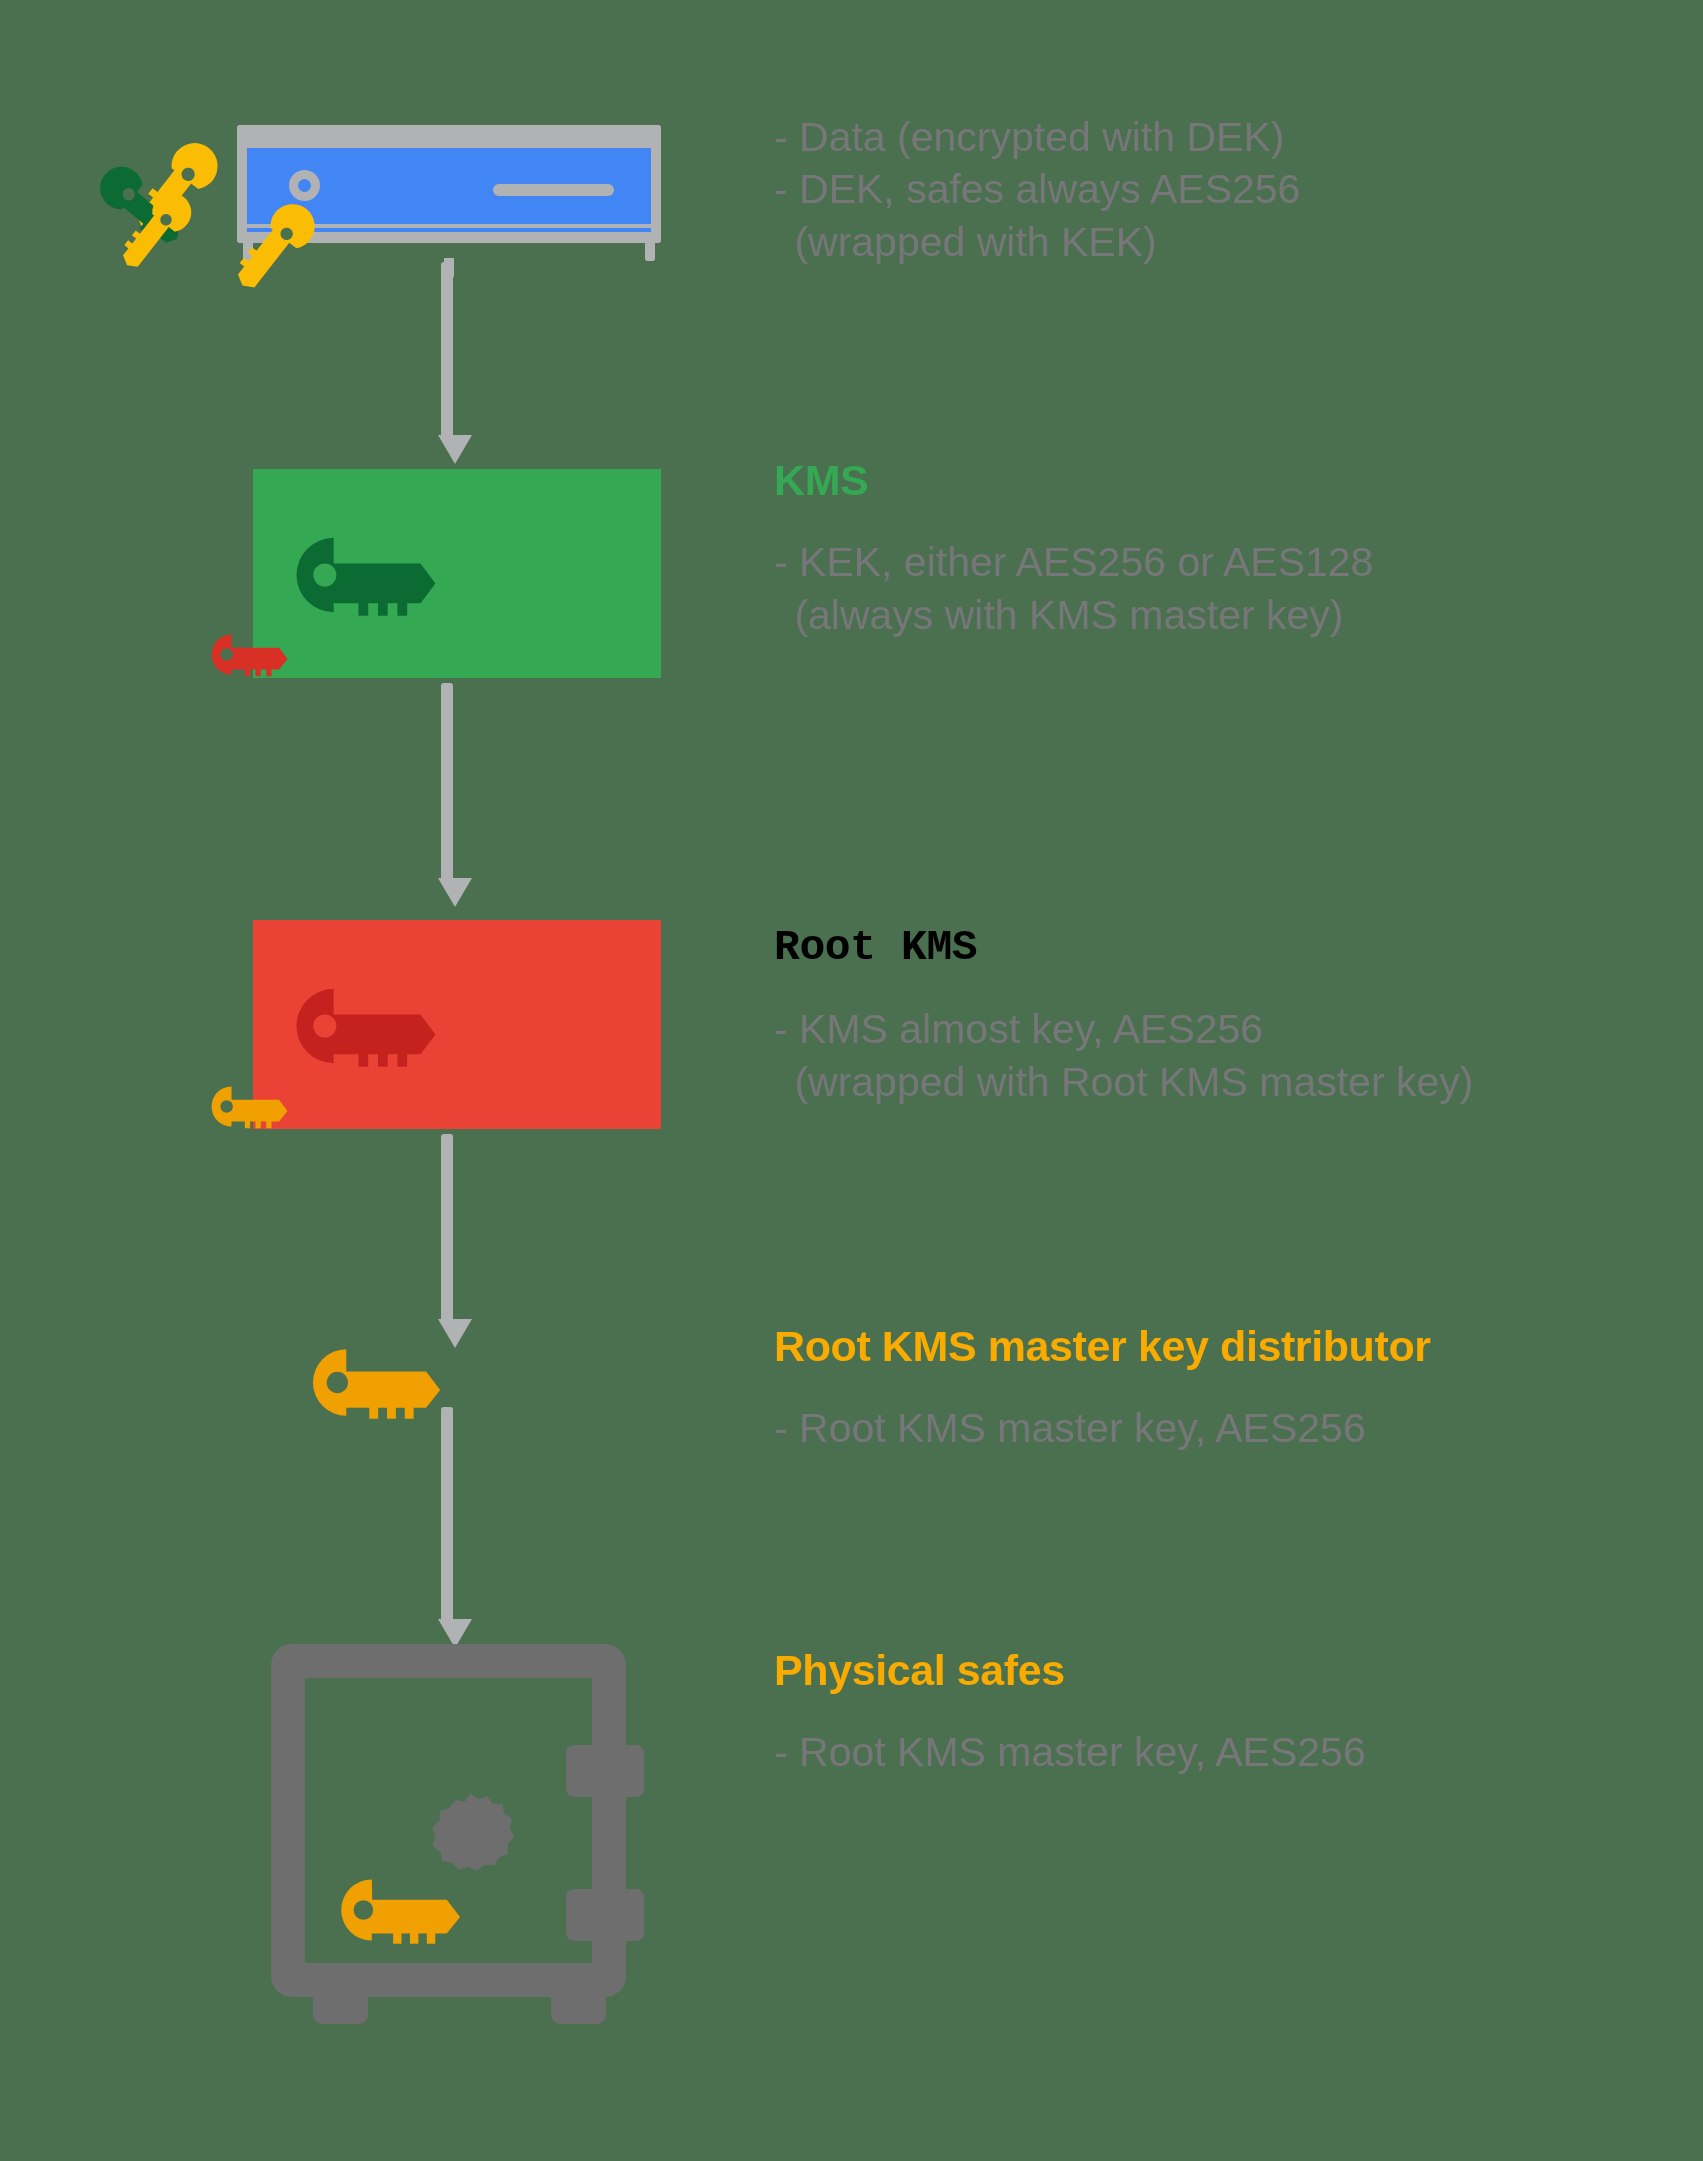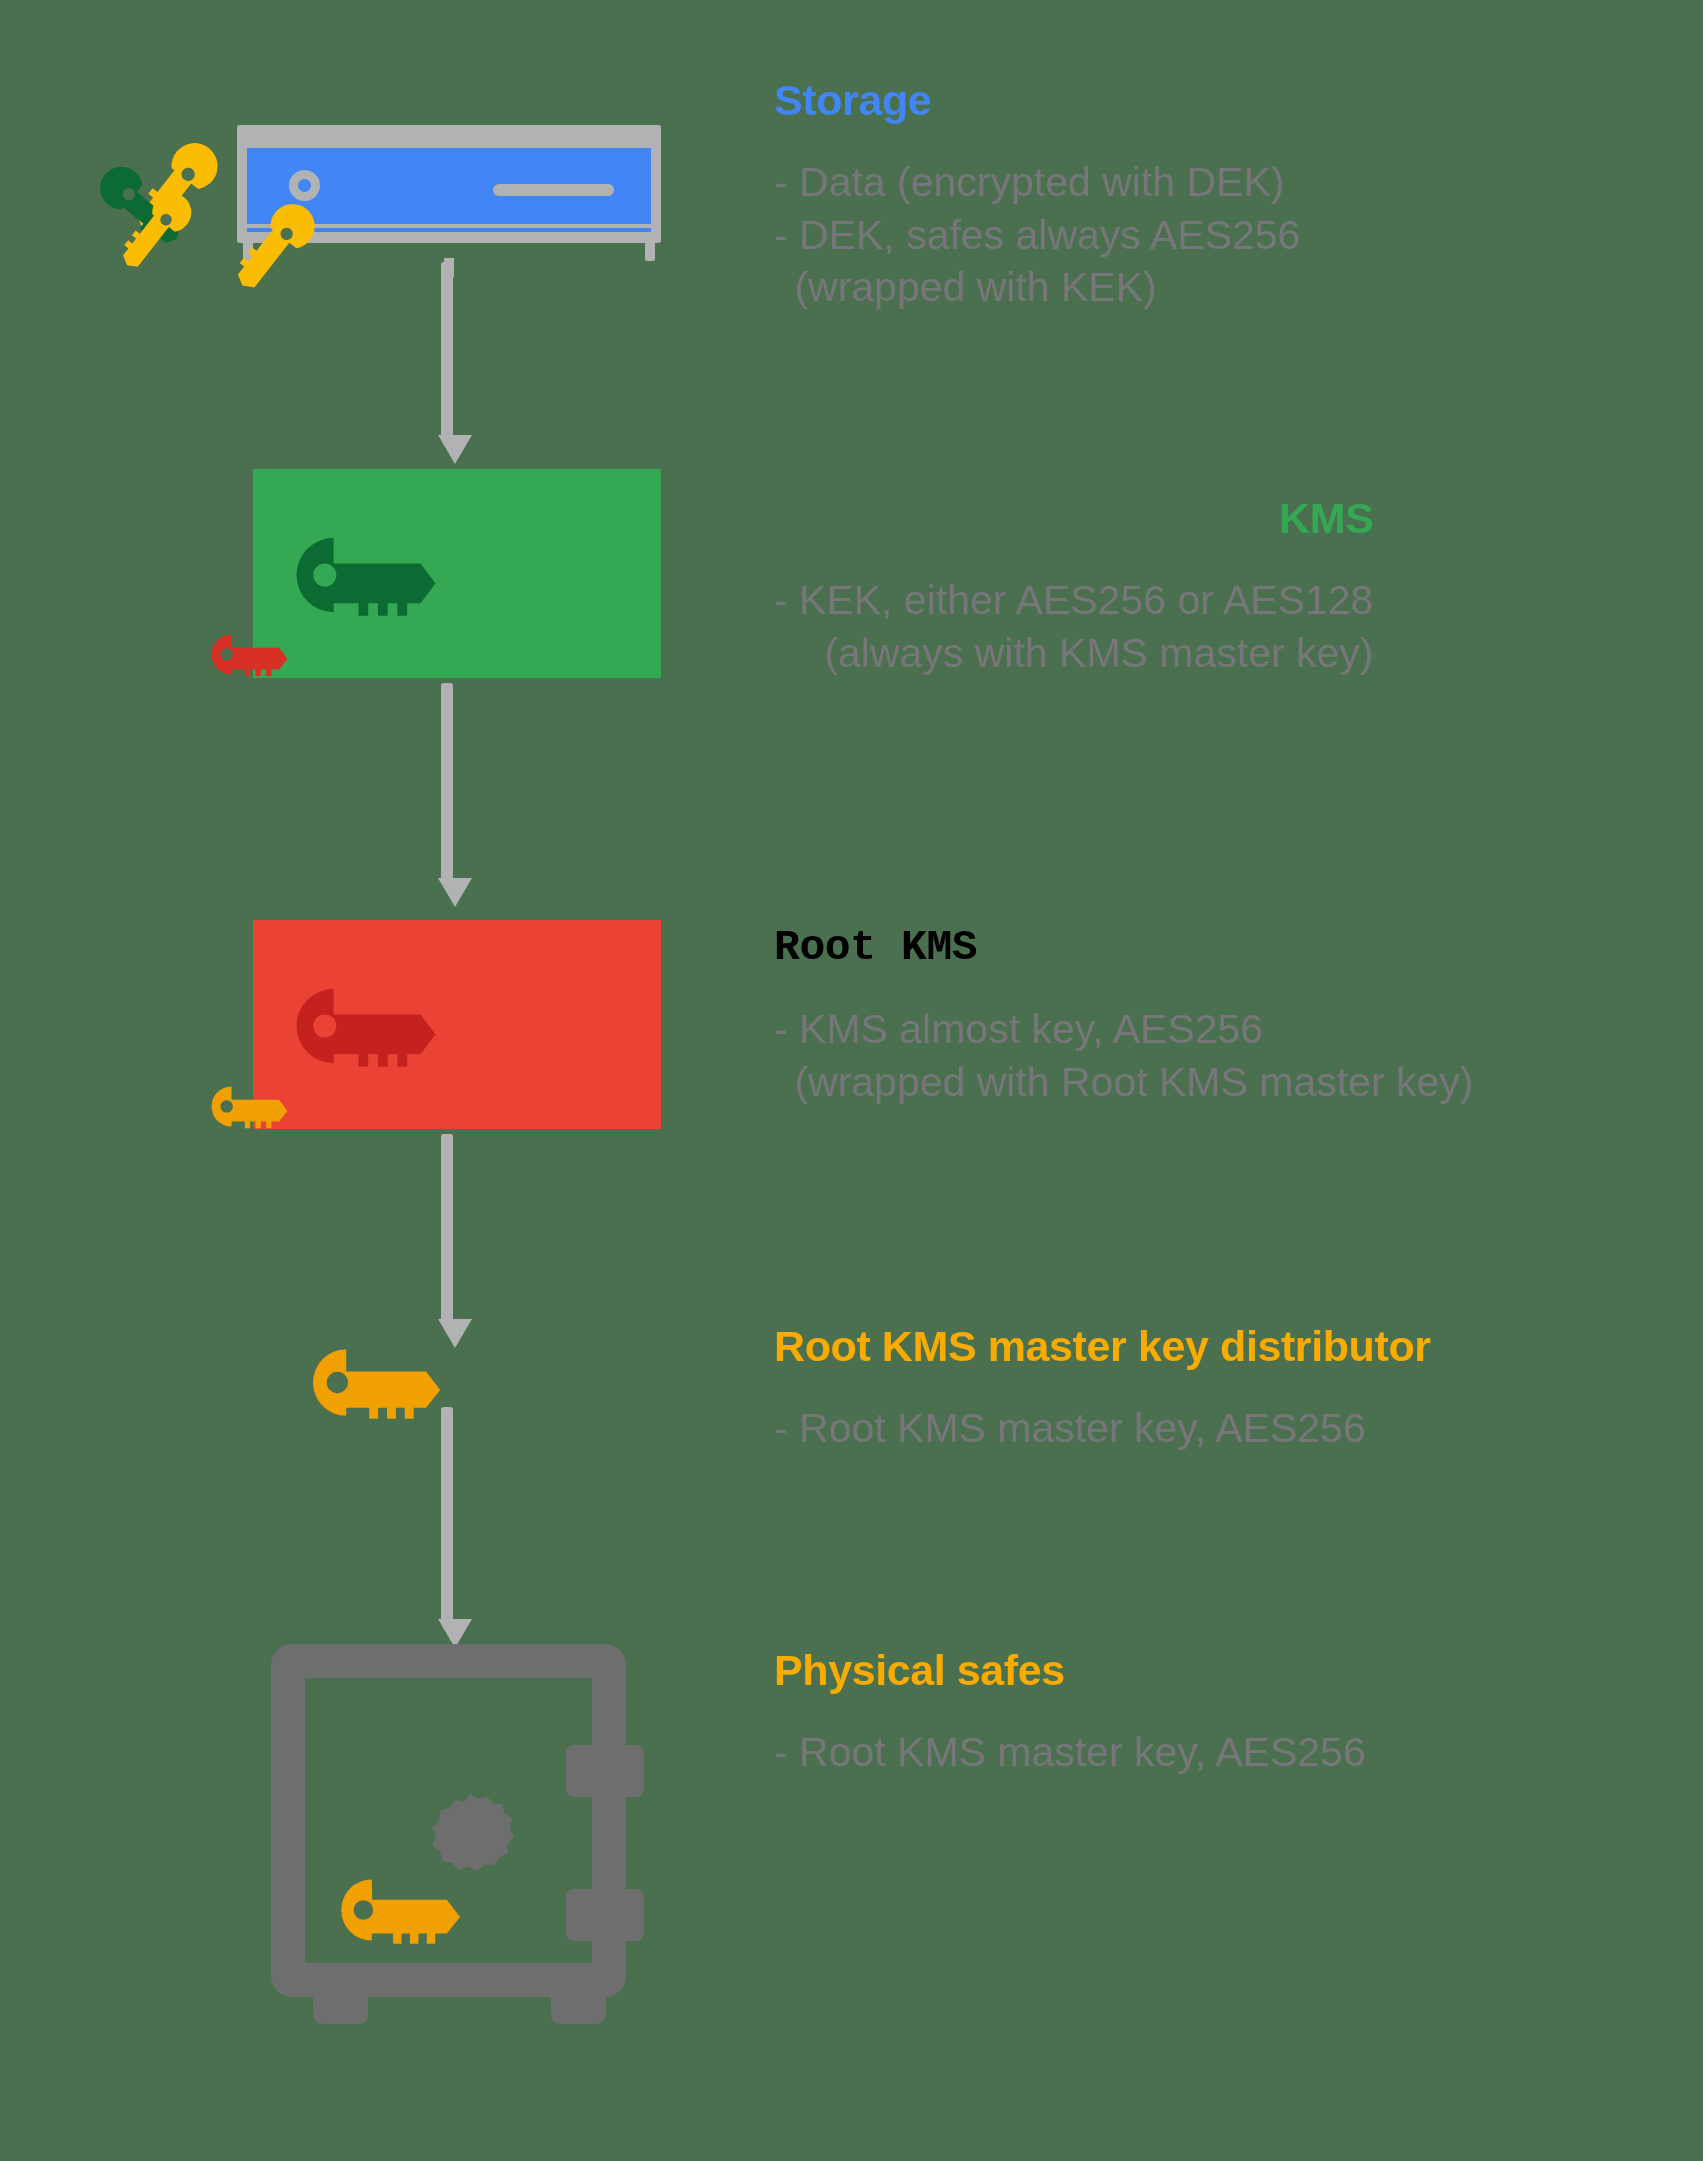--- a/index.html
+++ b/index.html
@@ -214,21 +214,20 @@
   </svg>
 
   <svg class="keysvg" style="left:200px; top:191px;" width="133" height="133" viewBox="0 0 300 300">
     <g transform="rotate(128 150 150)">
       <path fill="#fbbc04" d="M92 110 a50 50 0 1 0 0 74 v-7 h60 l0 13 h15 l0 -13 h15 l0 13 h15 l0 -13 h23 l13 -23 l-13 -24 h-128 z"></path>
       <circle cx="80" cy="147" r="14" fill="#4a7050"></circle>
     </g>
   </svg>
 
   <div class="textblock" style="top:78px;">
-    <div class="heading" style="color:#4285f4;">Storage</div>
     <div class="bullets">
       <span class="line">- Data (encrypted with DEK)</span>
       <span class="line">- DEK, safes always AES256</span>
       <span class="line indent">(wrapped with KEK)</span>
     </div>
   </div>
 
   <div class="arrow" style="top:262px; height:202px;">
     <div class="shaft" style="height:174px;"></div>
     <div class="head" style="top:173px;"></div>
@@ -239,21 +238,21 @@
   <svg class="keysvg" style="left:284px; top:513px;" width="195" height="124" viewBox="0 0 440 280">
     <path fill="#0b6b33" d="M112 56 a84 84 0 1 0 0 168 v-20 h56 l0 28 h22 l0 -28 h22 l0 28 h22 l0 -28 h22 l0 28 h22 l0 -28 h30 l34 -45 l-34 -45 h-196 z"></path>
     <circle cx="92" cy="140" r="26" fill="#34a853"></circle>
   </svg>
 
   <svg class="keysvg" style="left:204px; top:621px;" width="111" height="67" viewBox="0 0 250 150">
     <path fill="#d93025" d="M62 30 a45 45 0 1 0 0 90 v-11 h30 l0 15 h12 l0 -15 h12 l0 15 h12 l0 -15 h12 l0 15 h12 l0 -15 h17 l19 -24 l-19 -25 h-107 z"></path>
     <circle cx="51" cy="75" r="14" fill="#4a7050"></circle>
   </svg>
 
-  <div class="textblock" style="top:496px;text-align:right;">
+  <div class="textblock" style="top:458px;">
     <div class="heading" style="color:#34a853;">KMS</div>
     <div class="bullets">
       <span class="line">- KEK, either AES256 or AES128</span>
       <span class="line indent">(always with KMS master key)</span>
     </div>
   </div>
 
   <div class="arrow" style="top:683px; height:224px;">
     <div class="shaft" style="height:196px;"></div>
     <div class="head" style="top:195px;"></div>

